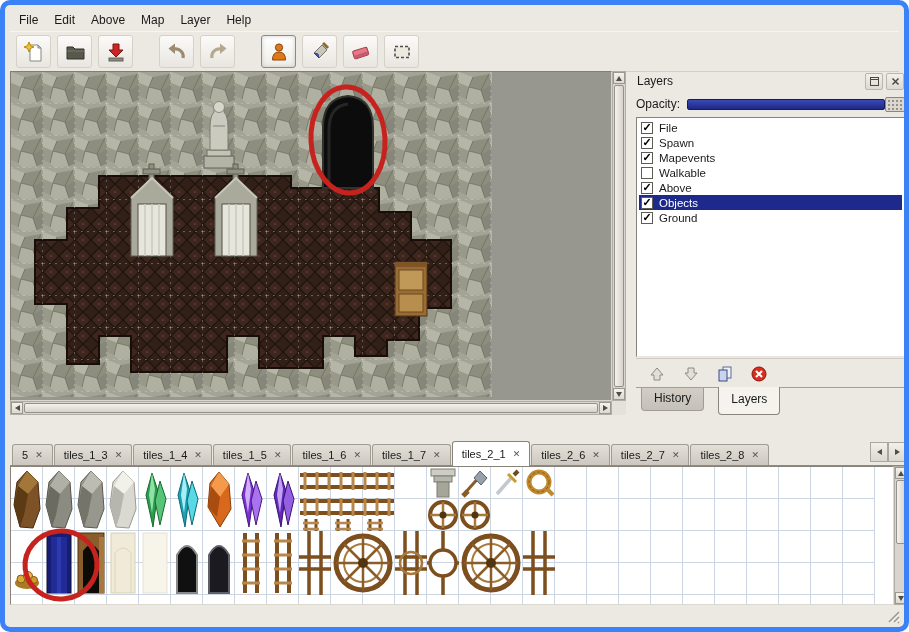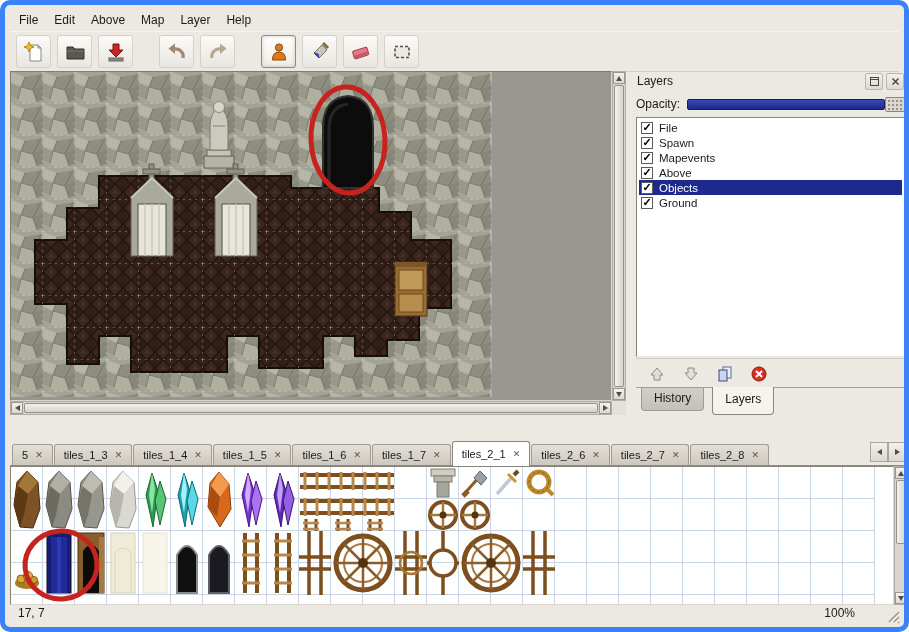--- a/index.html
+++ b/index.html
@@ -55,21 +55,21 @@
   .layer-row{display:flex;align-items:center;height:15px;gap:6px;padding:0 2px;font-size:11.5px;}
   .layer-row.selected{background:#1d2a8c;color:#fff;}
   .cb{width:12px;height:12px;box-sizing:border-box;background:#fff;border:1px solid #5c5c54;
     display:flex;align-items:center;justify-content:center;font-size:11px;line-height:11px;font-weight:bold;color:#000;flex:none;}
   .layer-actions{position:absolute;left:3px;right:3px;bottom:27px;height:29px;display:flex;align-items:center;gap:10px;
     padding:0 9px;border-top:1px solid #cfcbc3;}
   .act-btn{width:22px;height:21px;display:flex;align-items:center;justify-content:center;border:1px solid transparent;border-radius:2px;}
   .bottom-tabs{position:absolute;left:3px;right:3px;bottom:0;height:27px;display:flex;align-items:flex-start;
     padding-left:5px;border-top:1px solid #a39f97;background:transparent;}
   .btab{padding:3px 12px 0;font-size:12px;height:19px;background:linear-gradient(#d2cec6,#c5c1b9);
-    border:1px solid #a09c94;border-top:none;border-radius:0 0 4px 4px;margin-right:8px;}
+    border:1px solid #a09c94;border-top:none;border-radius:0 0 4px 4px;margin-right:14px;}
   .btab.active{background:#f5f3ee;height:22px;border-color:#8a867e;margin-top:-1px;padding-top:5px;}
 
   
   .tilesets-panel{position:absolute;left:5px;top:416px;width:898px;height:184px;font-size:12px;}
   .ts-tabs{position:absolute;top:20px;left:0;right:0;height:25px;display:flex;align-items:flex-end;
     padding-left:2px;border-bottom:1px solid #8e8a82;box-sizing:border-box;}
   .ttab{display:flex;align-items:center;gap:7px;font-size:11px;height:20px;padding:0 9px;
     background:linear-gradient(#e4e0d8,#ccc8c0);border:1px solid #a09c94;border-bottom:none;border-radius:3px 3px 0 0;margin-right:1px;white-space:nowrap;}
   .ttab.active{background:#ffffff;height:24px;border-color:#88847c;position:relative;z-index:2;margin-bottom:-1px;}
   .ttab .x{font-size:9px;color:#555;line-height:1;}
@@ -286,20 +286,24 @@
       </div>
       <div class="layer-row">
         <span class="cb">✓</span>
         <span>Spawn</span>
       </div>
       <div class="layer-row">
         <span class="cb">✓</span>
         <span>Mapevents</span>
       </div>
       <div class="layer-row">
+        <span class="cb"></span>
+        <span>Walkable</span>
+      </div>
+      <div class="layer-row">
         <span class="cb">✓</span>
         <span>Above</span>
       </div>
       <div class="layer-row selected">
         <span class="cb">✓</span>
         <span>Objects</span>
       </div>
       <div class="layer-row">
         <span class="cb">✓</span>
         <span>Ground</span>
@@ -560,22 +564,18 @@
             <span class="tri up"></span>
           </div>
         <div class="thumb-v" style="top:13px;height:62px;"></div>
         <div class="sbtn" style="bottom:0;left:0;">
             <span class="tri down"></span>
           </div>
       </div>
     </div>
   </div>
 
-  <div class="statusbar">
-    <span class="sb-coords">17, 7</span>
-    <span class="sb-zoom">100%</span>
-  </div>
   <svg class="resize-grip" width="16" height="16">
     <path d="M14 4 L4 14 M14 9 L9 14 M14 14 L13 15" stroke="#9b978f" stroke-width="1.5" fill="none"></path>
     <path d="M15 5 L5 15 M15 10 L10 15" stroke="#f6f4ef" stroke-width="1" fill="none"></path>
   </svg>
 
 </div>
 
 </body></html>

